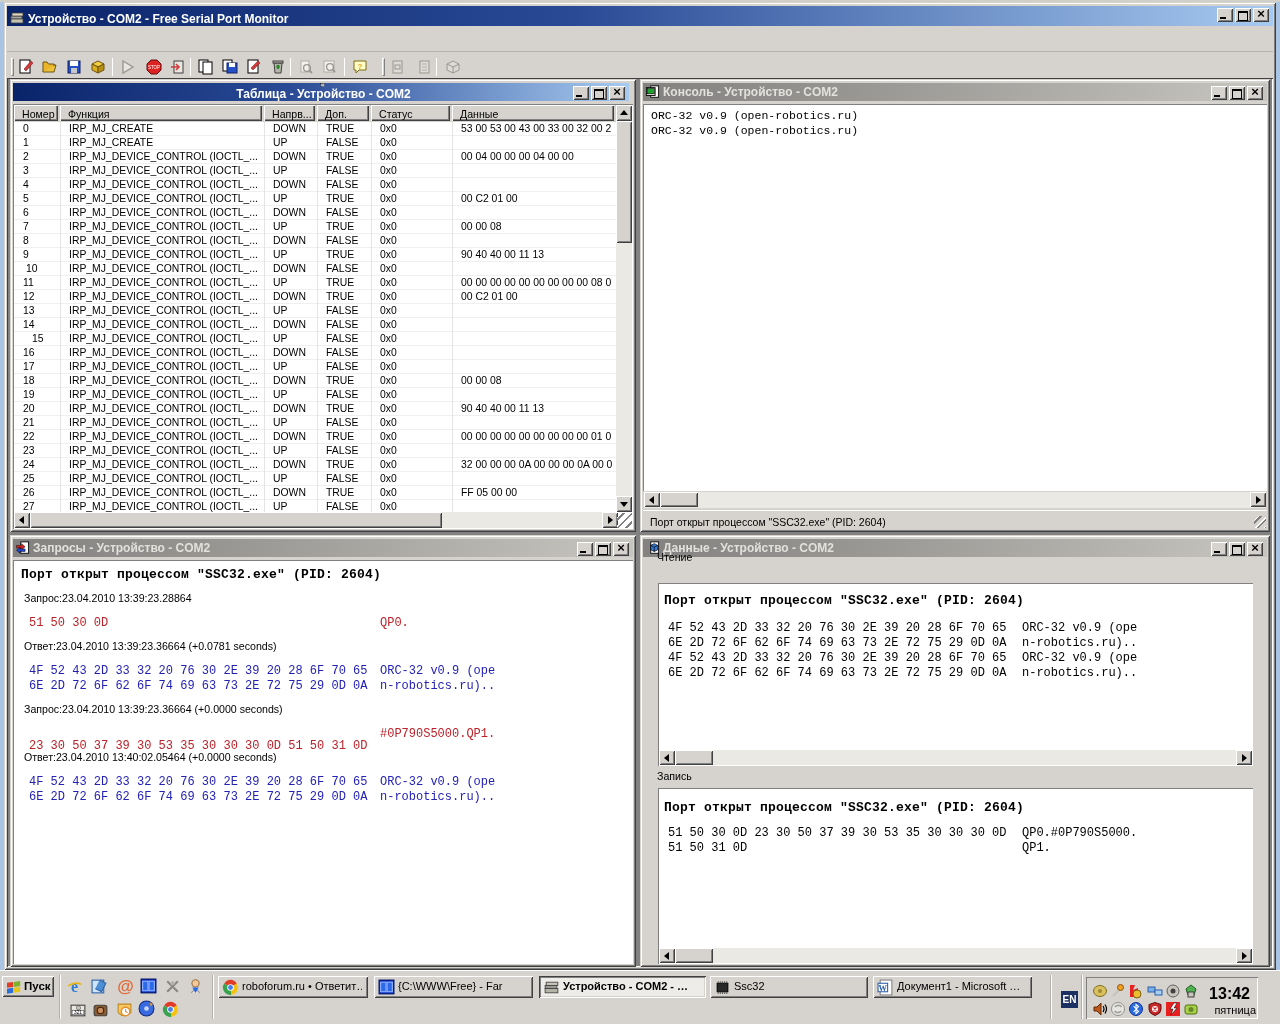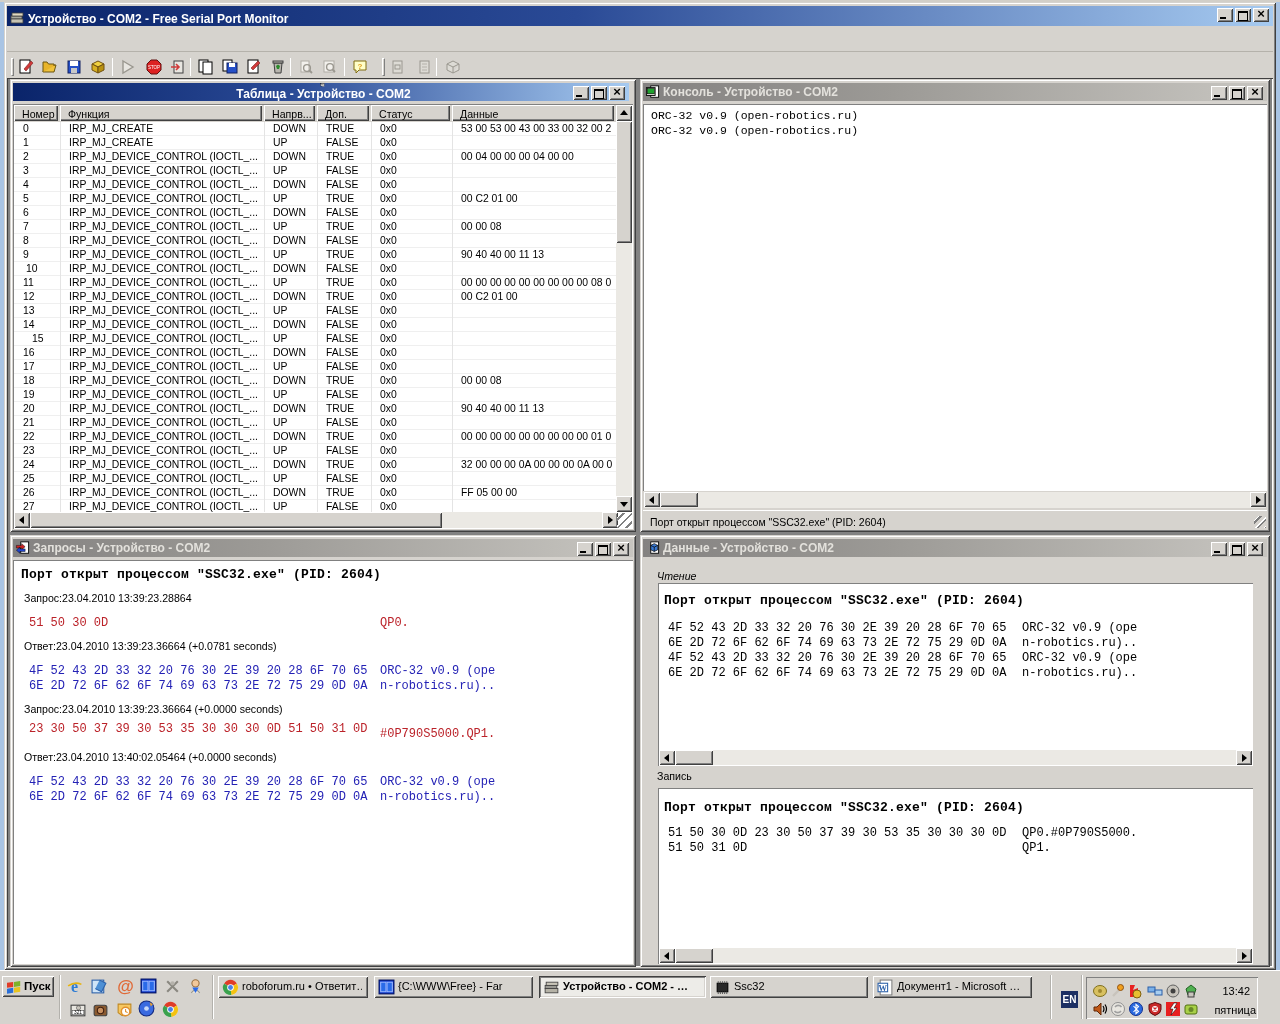--- a/index.html
+++ b/index.html
@@ -484,21 +484,21 @@
         <div class="hexline" style="left:8px; top:7px; font-weight:bold; font-size:13px; letter-spacing:0.2px; color:#000;">Порт открыт процессом "SSC32.exe" (PID: 2604)</div>
         <div class="abs sans12" style="left:11px; top:32px;">Запрос:23.04.2010 13:39:23.28864</div>
         <div class="hexline red" style="left:16px; top:56px;">51 50 30 0D</div>
         <div class="hexline red" style="left:367px; top:56px;">QP0.</div>
         <div class="abs sans12" style="left:11px; top:80px;">Ответ:23.04.2010 13:39:23.36664 (+0.0781 seconds)</div>
         <div class="hexline blue" style="left:16px; top:104px;">4F 52 43 2D 33 32 20 76 30 2E 39 20 28 6F 70 65</div>
         <div class="hexline blue" style="left:367px; top:104px;">ORC-32 v0.9 (ope</div>
         <div class="hexline blue" style="left:16px; top:119px;">6E 2D 72 6F 62 6F 74 69 63 73 2E 72 75 29 0D 0A</div>
         <div class="hexline blue" style="left:367px; top:119px;">n-robotics.ru)..</div>
         <div class="abs sans12" style="left:11px; top:143px;">Запрос:23.04.2010 13:39:23.36664 (+0.0000 seconds)</div>
-        <div class="hexline red" style="left:16px; top:162px;text-align:right;">23 30 50 37 39 30 53 35 30 30 30 0D 51 50 31 0D</div>
+        <div class="hexline red" style="left:16px; top:179px;text-align:right;">23 30 50 37 39 30 53 35 30 30 30 0D 51 50 31 0D</div>
         <div class="hexline red" style="left:367px; top:167px;">#0P790S5000.QP1.</div>
         <div class="abs sans12" style="left:11px; top:191px;">Ответ:23.04.2010 13:40:02.05464 (+0.0000 seconds)</div>
         <div class="hexline blue" style="left:16px; top:215px;">4F 52 43 2D 33 32 20 76 30 2E 39 20 28 6F 70 65</div>
         <div class="hexline blue" style="left:367px; top:215px;">ORC-32 v0.9 (ope</div>
         <div class="hexline blue" style="left:16px; top:230px;">6E 2D 72 6F 62 6F 74 69 63 73 2E 72 75 29 0D 0A</div>
         <div class="hexline blue" style="left:367px; top:230px;">n-robotics.ru)..</div>
       </div>
     </div>
 
     <div class="abs win raised" style="left:633px; top:457px; width:630px; height:432px;">
@@ -508,21 +508,21 @@
           <path d="M6 5 l4 -2 4 2 0 5 -4 2 -4 -2 z" fill="#3a7ad4" stroke="#000" stroke-width="0.8"></path>
           <path d="M6 5 l4 2 4 -2 M10 7 v5" fill="none" stroke="#000" stroke-width="0.8"></path>
         </svg>
         <span class="txt">Данные - Устройство - COM2</span>
         <div class="tbtns" style="top:3px;">
             <div class="tbtn g-min"></div>
             <div class="tbtn g-max"></div>
             <div class="tbtn g-x">×</div>
           </div>
       </div>
-      <div class="abs sans12" style="left:17px; top:35px;font-style:italic;">Чтение</div>
+      <div class="abs sans12" style="left:17px; top:16px;">Чтение</div>
       <div class="abs sunken1" style="left:18px; top:48px; width:595px; height:183px; background:#fff;">
         <div class="hexline" style="left:6px; top:10px; font-weight:bold; font-size:13px; letter-spacing:0.2px; color:#000;">Порт открыт процессом "SSC32.exe" (PID: 2604)</div>
         <div class="hexline" style="left:10px; top:38px; color:#000;">4F 52 43 2D 33 32 20 76 30 2E 39 20 28 6F 70 65</div>
         <div class="hexline" style="left:364px; top:38px; color:#000;">ORC-32 v0.9 (ope</div>
         <div class="hexline" style="left:10px; top:53px; color:#000;">6E 2D 72 6F 62 6F 74 69 63 73 2E 72 75 29 0D 0A</div>
         <div class="hexline" style="left:364px; top:53px; color:#000;">n-robotics.ru)..</div>
         <div class="hexline" style="left:10px; top:68px; color:#000;">4F 52 43 2D 33 32 20 76 30 2E 39 20 28 6F 70 65</div>
         <div class="hexline" style="left:364px; top:68px; color:#000;">ORC-32 v0.9 (ope</div>
         <div class="hexline" style="left:10px; top:83px; color:#000;">6E 2D 72 6F 62 6F 74 69 63 73 2E 72 75 29 0D 0A</div>
         <div class="hexline" style="left:364px; top:83px; color:#000;">n-robotics.ru)..</div>
@@ -717,16 +717,16 @@
           <path d="M6.5 6.5 l3 3 M9.5 6.5 l-3 3" stroke="#c82828" stroke-width="1.2"></path>
         </svg></div>
       <div class="abs" style="left:79px;top:24px;width:16px;height:16px;"><svg width="16" height="16" viewBox="0 0 16 16">
           <rect x="1" y="1" width="14" height="14" fill="#e82020"></rect>
           <path d="M9 2 l-4 6 h3 l-2 6 6 -7 h-3 l3 -5 z" fill="#fff" stroke="#000" stroke-width="0.5"></path>
         </svg></div>
       <div class="abs" style="left:97px;top:24px;width:16px;height:16px;"><svg width="16" height="16" viewBox="0 0 16 16">
           <rect x="2" y="4" width="12" height="9" rx="2" fill="#a8d048" stroke="#507010"></rect>
           <circle cx="8" cy="8.5" r="2.5" fill="#688828"></circle>
         </svg></div>
-    <div class="abs" style="right:8px; top:8px; font-size:11px; color:#000;">13:42</div>
+    <div class="abs" style="right:8px; top:8px; font-size:16px; color:#000;font-weight:bold;">13:42</div>
     <div class="abs" style="right:2px; top:27px; font-size:11px; color:#000;">пятница</div>
   </div>
 </div>
 
 </body></html>

